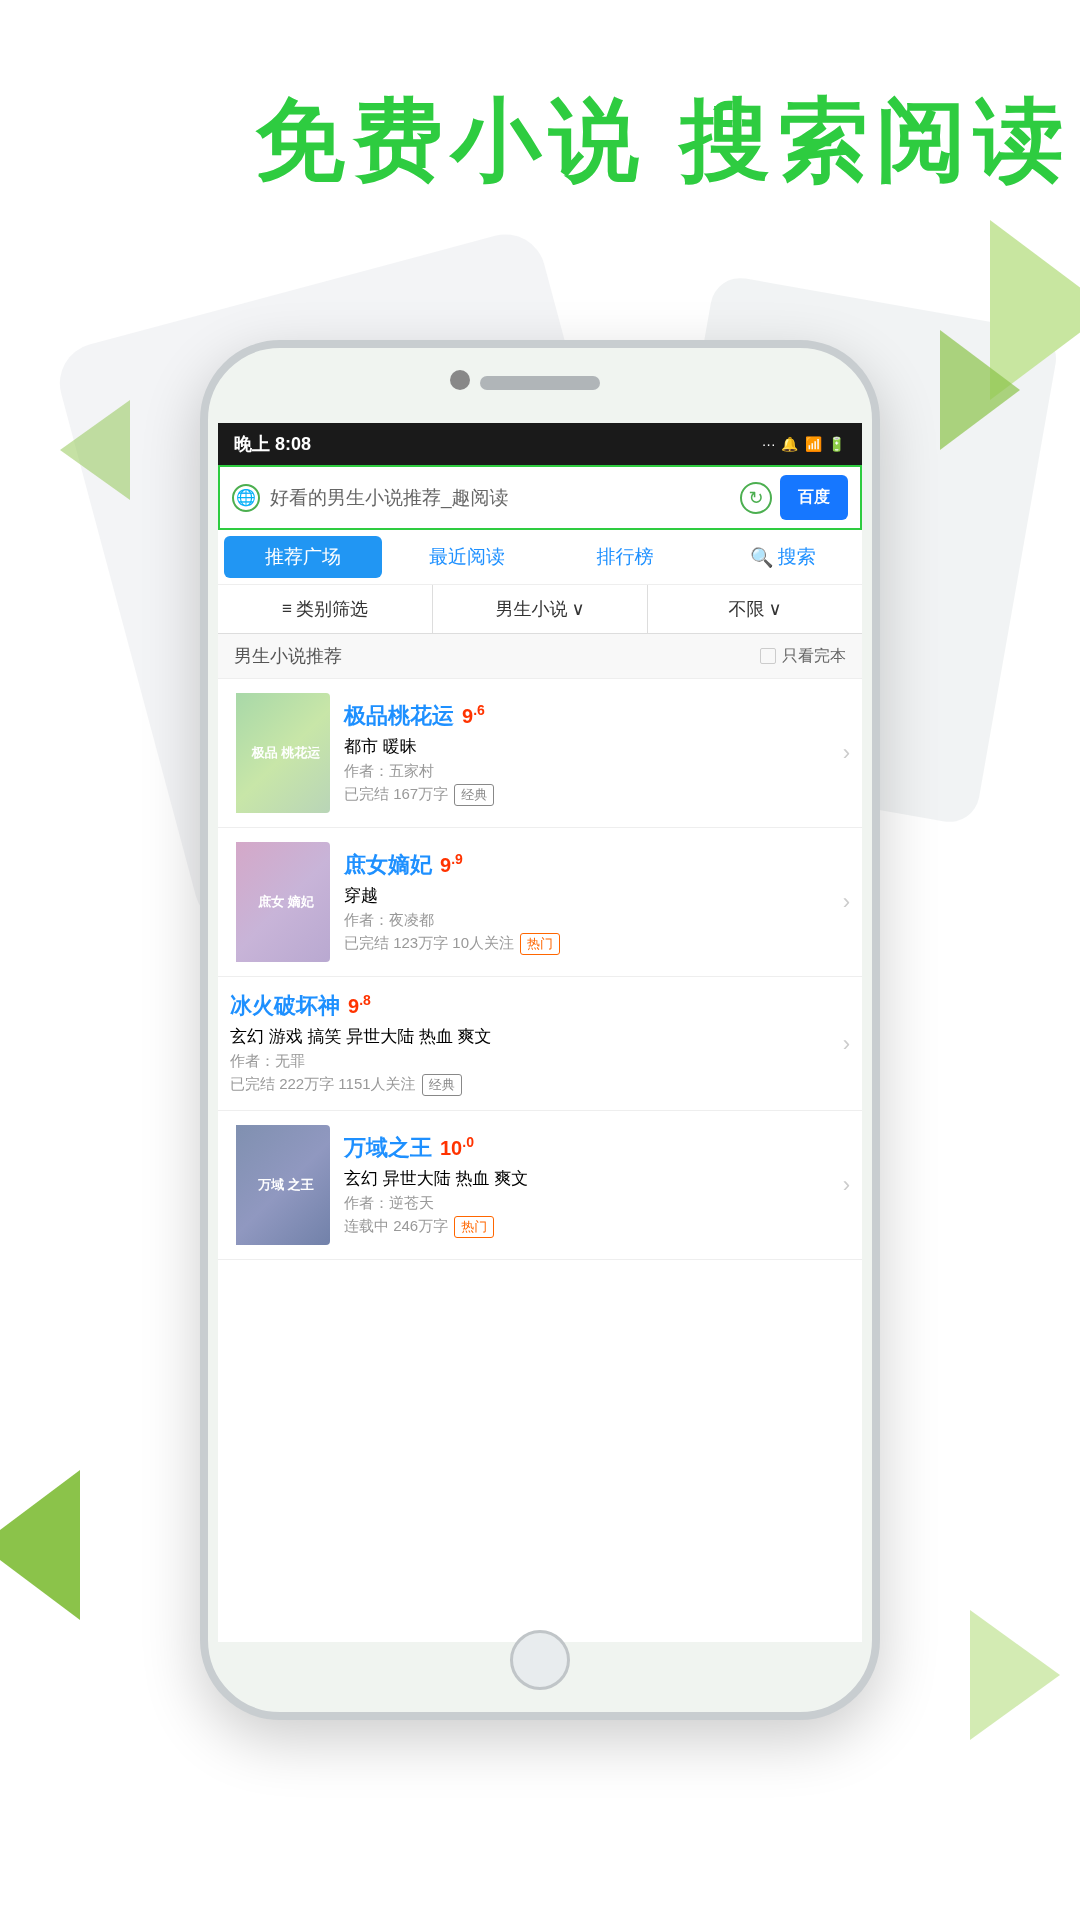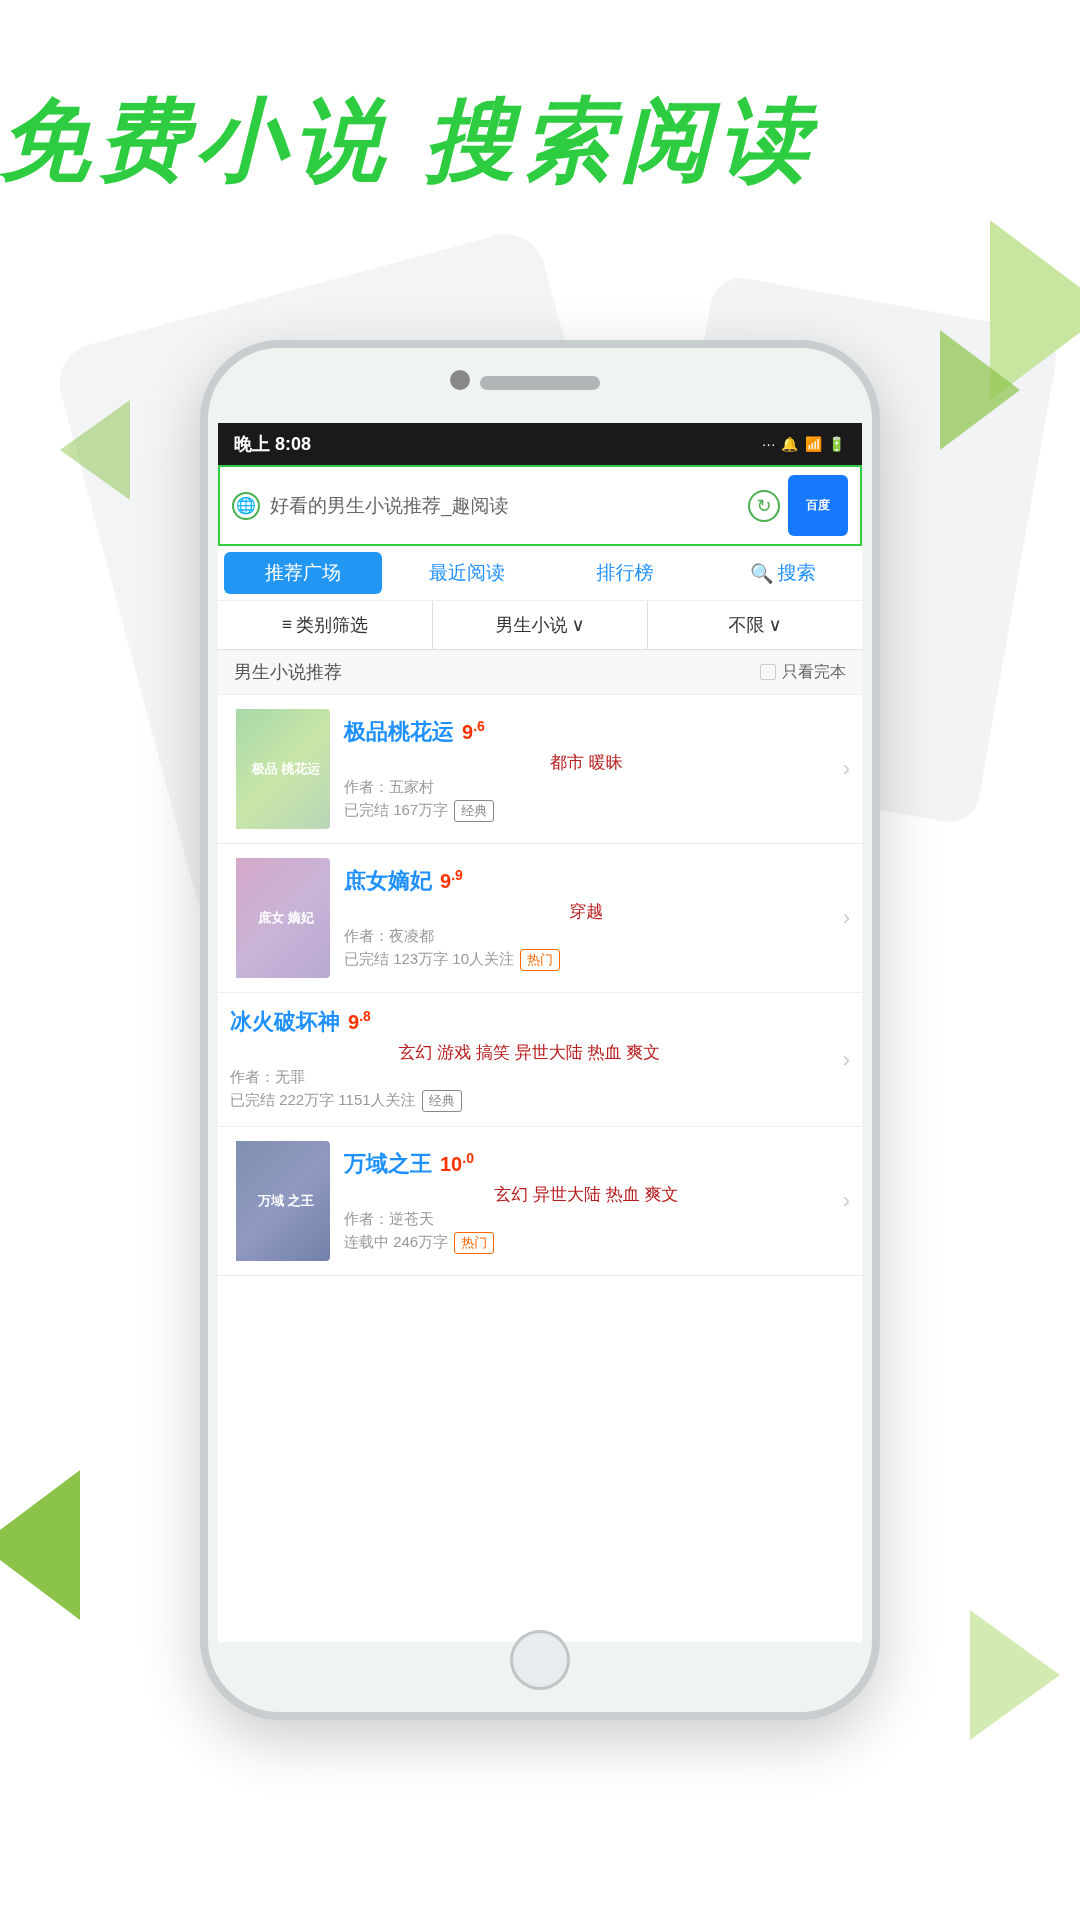--- a/index.html
+++ b/index.html
@@ -80,23 +80,22 @@
       background: #dde0e4;
       border-radius: 30px;
       transform: rotate(10deg);
       opacity: 0.4;
     }
 
     
     .header-text {
       position: absolute;
       top: 80px;
-      left: 0; right: 0;
-      text-align: left;
-      font-style: italic;
+      left: 0; right: 8px;
+      text-align: right;
     }
     .header-title {
       font-size: 90px;
       font-weight: bold;
       color: #2ecc40;
       letter-spacing: 8px;
     }
 
     
     .phone-container {
@@ -194,22 +193,22 @@
       color: #4caf50;
       font-size: 18px;
       margin: 0 8px;
       flex-shrink: 0;
     }
     .search-baidu-btn {
       background: #1677ff;
       color: #fff;
       border: none;
       border-radius: 6px;
-      padding: 22px 18px;
-      font-size: 12px;
+      padding: 12px 18px;
+      font-size: 16px;
       font-weight: bold;
       flex-shrink: 0;
     }
 
     
     .nav-tabs {
       display: flex;
       align-items: center;
       border-bottom: 1px solid #eee;
       background: #fff;
@@ -329,23 +328,22 @@
       color: #1e90ff;
     }
     .book-rating {
       font-size: 20px;
       font-weight: bold;
       color: #ff3300;
     }
     .rating-sup { font-size: 14px; }
     .book-genre {
       font-size: 17px;
-      color: #b91c1c;
+      color: #000000;
       margin-bottom: 4px;
-      text-align: center;
     }
     .book-author {
       font-size: 15px;
       color: #999;
       margin-bottom: 3px;
     }
     .book-meta {
       font-size: 15px;
       color: #999;
     }

